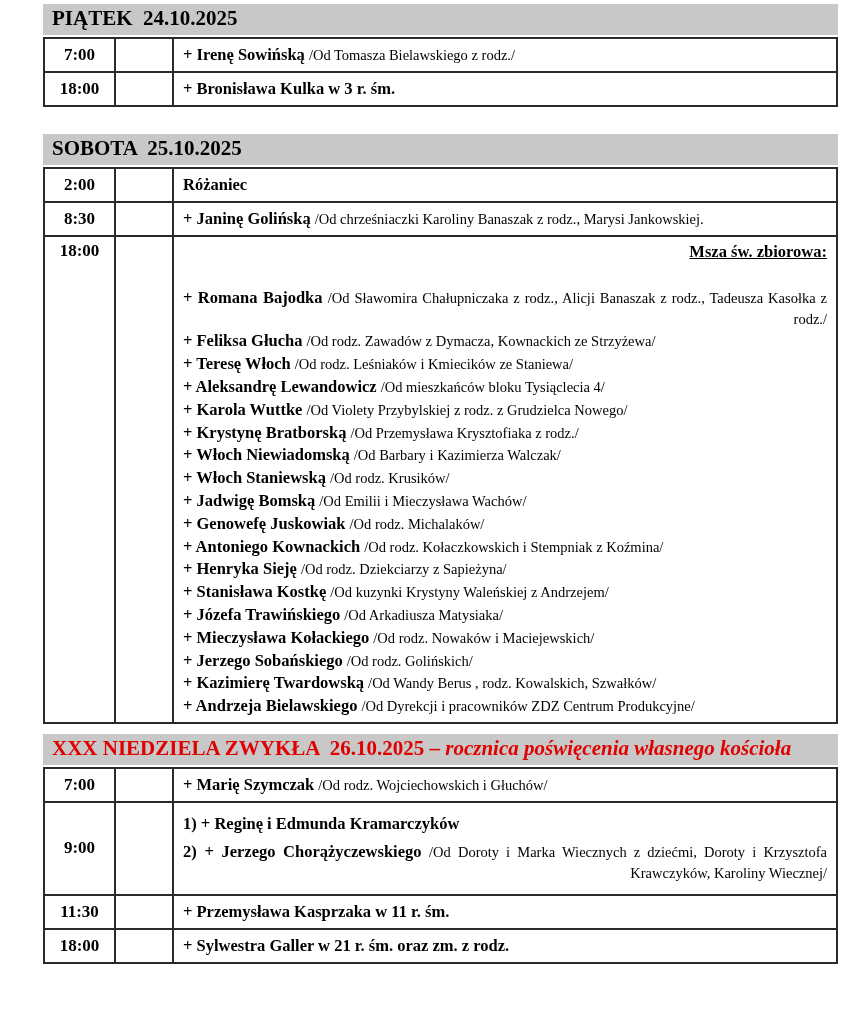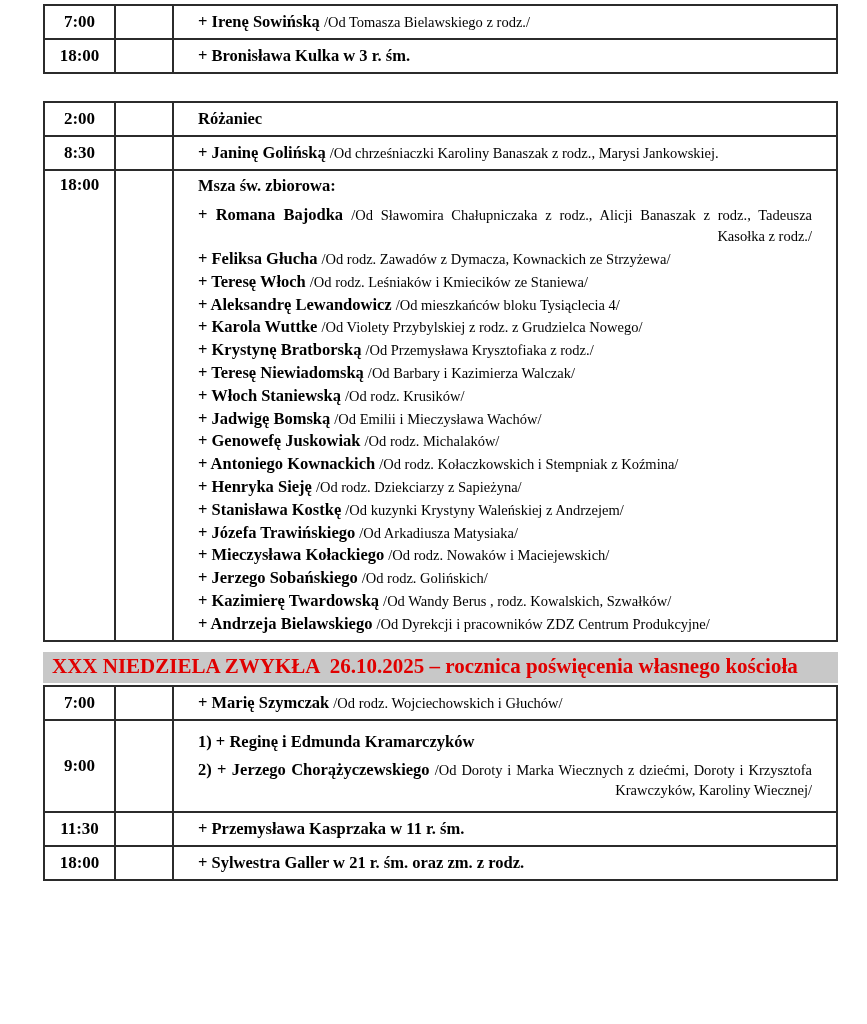--- a/index.html
+++ b/index.html
@@ -17,60 +17,65 @@
   }
   .doc{margin:4px 29px 0 43px;}
   .sec-title{
     background:var(--header-bg);
     padding:2px 9px 4px 9px;
     font-size:21px;
     font-weight:bold;
     line-height:1.2;
   }
   .sec-title span{white-space:pre-wrap;}
-  .sec-title .note{text-align:center;}
+  .sec-title .note{font-style:italic;text-align:center;}
   .sunday .sec-title{color:var(--accent-red);}
   .sec-saturday{margin-top:27px;}
   .sec-sunday{margin-top:10px;}
   table.sched{
     border-collapse:collapse;
     width:100%;
     table-layout:fixed;
     margin-top:2px;
   }
   td{border:2px solid var(--border);vertical-align:middle;}
   col.c-time{width:71px;}
   col.c-mid{width:58px;}
   td.time{
     text-align:center;
     font-weight:bold;
     font-size:17px;
     padding:6px 2px;
   }
-  td.desc{padding:4px 24px;}
+  td.desc{padding:4px 9px;}
   td.vtop{vertical-align:top;padding-top:4px;}
   .entry{margin:1px 0;line-height:1.3;}
   .nm{font-weight:bold;font-size:16.5px;}
   .fr{font-size:14.5px;}
   .jlr{text-align:justify;text-align-last:right;}
   .just{text-align:justify;line-height:1.26;}
   .mass-heading{
     font-weight:bold;
     font-size:16.5px;
-    margin:0 0 8px 0;
+    text-decoration:underline;
+    margin:0 0 24px 0;
     line-height:1.3;
+    text-align:right;
   }
   .entry9{margin:6px 0;}
 </style>
 </head>
 <body>
 
 <div class="doc">
 
   <div class="sec sec-friday">
+    <div class="sec-title">
+      <span>PIĄTEK  24.10.2025</span>
+    </div>
     <table class="sched">
       <colgroup>
           <col class="c-time">
           <col class="c-mid">
           <col>
         </colgroup>
       <tbody>
           <tr>
         <td class="time">7:00</td>
         <td class="mid"></td>
@@ -83,20 +88,23 @@
         <td class="mid"></td>
         <td class="desc">
           <p class="entry"><span class="nm">+ Bronisława Kulka w 3 r. śm.</span></p>
         </td>
       </tr>
     </tbody>
       </table>
   </div>
 
   <div class="sec sec-saturday">
+    <div class="sec-title">
+      <span>SOBOTA  25.10.2025</span>
+    </div>
     <table class="sched">
       <colgroup>
           <col class="c-time">
           <col class="c-mid">
           <col>
         </colgroup>
       <tbody>
           <tr>
         <td class="time">2:00</td>
         <td class="mid"></td>
@@ -115,21 +123,21 @@
         <td class="time vtop">18:00</td>
         <td class="mid"></td>
         <td class="desc vtop">
           <p class="mass-heading">Msza św. zbiorowa:</p>
           <p class="entry jlr"><span class="nm">+ Romana Bajodka</span> <span class="fr">/Od Sławomira Chałupniczaka z rodz., Alicji Banaszak z rodz., Tadeusza Kasołka z rodz./</span></p>
           <p class="entry"><span class="nm">+ Feliksa Głucha</span> <span class="fr">/Od rodz. Zawadów z Dymacza, Kownackich ze Strzyżewa/</span></p>
           <p class="entry"><span class="nm">+ Teresę Włoch</span> <span class="fr">/Od rodz. Leśniaków i Kmiecików ze Staniewa/</span></p>
           <p class="entry"><span class="nm">+ Aleksandrę Lewandowicz</span> <span class="fr">/Od mieszkańców bloku Tysiąclecia 4/</span></p>
           <p class="entry"><span class="nm">+ Karola Wuttke</span> <span class="fr">/Od Violety Przybylskiej z rodz. z Grudzielca Nowego/</span></p>
           <p class="entry"><span class="nm">+ Krystynę Bratborską</span> <span class="fr">/Od Przemysława Krysztofiaka z rodz./</span></p>
-          <p class="entry"><span class="nm">+ Teresę Niewiadomską</span> <span class="fr">/Od Barbary i Kazimierza Walczak/</span></p>
+          <p class="entry"><span class="nm">+ Włoch Niewiadomską</span> <span class="fr">/Od Barbary i Kazimierza Walczak/</span></p>
           <p class="entry"><span class="nm">+ Włoch Staniewską</span> <span class="fr">/Od rodz. Krusików/</span></p>
           <p class="entry"><span class="nm">+ Jadwigę Bomską</span> <span class="fr">/Od Emilii i Mieczysława Wachów/</span></p>
           <p class="entry"><span class="nm">+ Genowefę Juskowiak</span> <span class="fr">/Od rodz. Michalaków/</span></p>
           <p class="entry"><span class="nm">+ Antoniego Kownackich</span> <span class="fr">/Od rodz. Kołaczkowskich i Stempniak z Koźmina/</span></p>
           <p class="entry"><span class="nm">+ Henryka Sieję</span> <span class="fr">/Od rodz. Dziekciarzy z Sapieżyna/</span></p>
           <p class="entry"><span class="nm">+ Stanisława Kostkę</span> <span class="fr">/Od kuzynki Krystyny Waleńskiej z Andrzejem/</span></p>
           <p class="entry"><span class="nm">+ Józefa Trawińskiego</span> <span class="fr">/Od Arkadiusza Matysiaka/</span></p>
           <p class="entry"><span class="nm">+ Mieczysława Kołackiego</span> <span class="fr">/Od rodz. Nowaków i Maciejewskich/</span></p>
           <p class="entry"><span class="nm">+ Jerzego Sobańskiego</span> <span class="fr">/Od rodz. Golińskich/</span></p>
           <p class="entry"><span class="nm">+ Kazimierę Twardowską</span> <span class="fr">/Od Wandy Berus , rodz. Kowalskich, Szwałków/</span></p>

